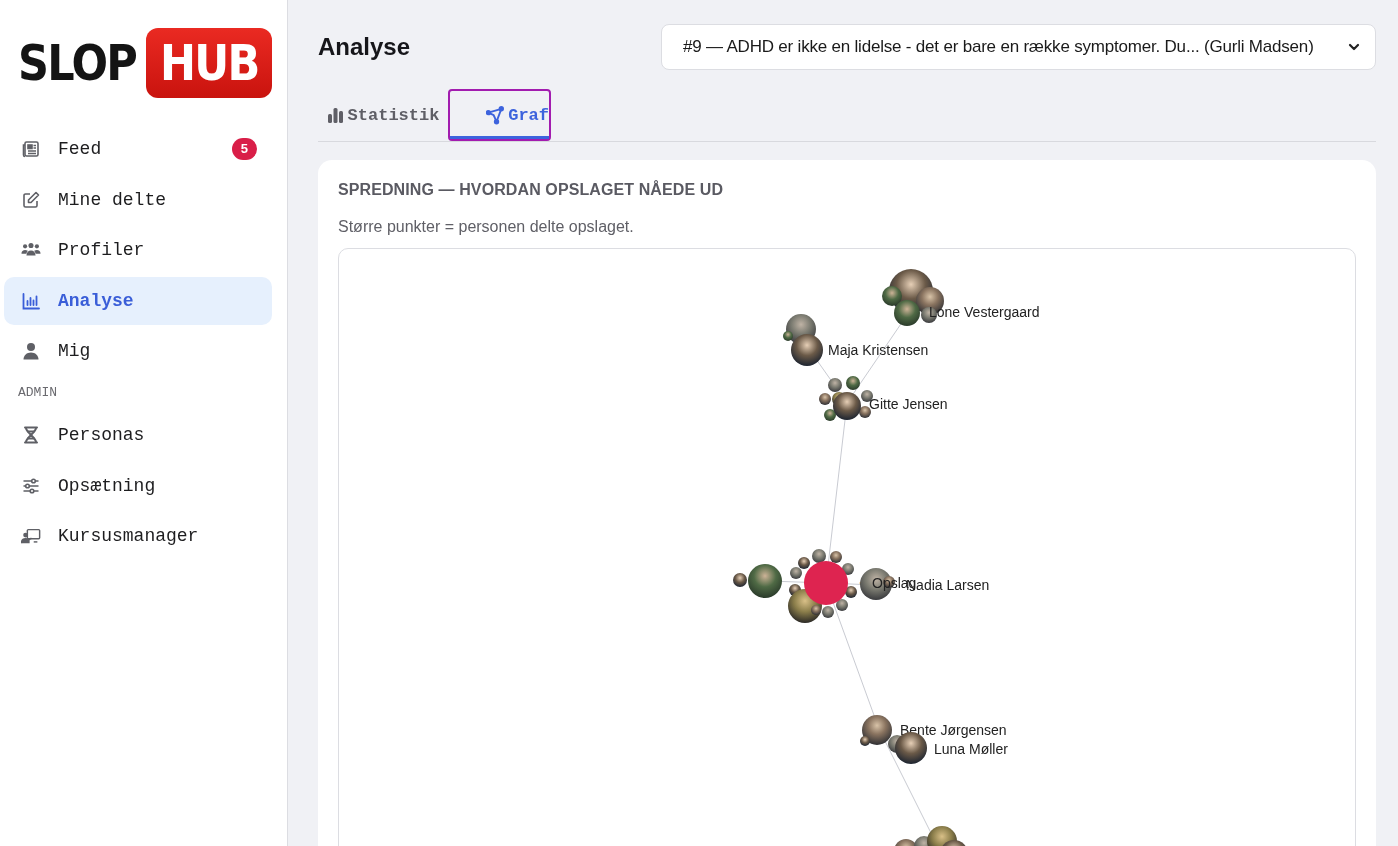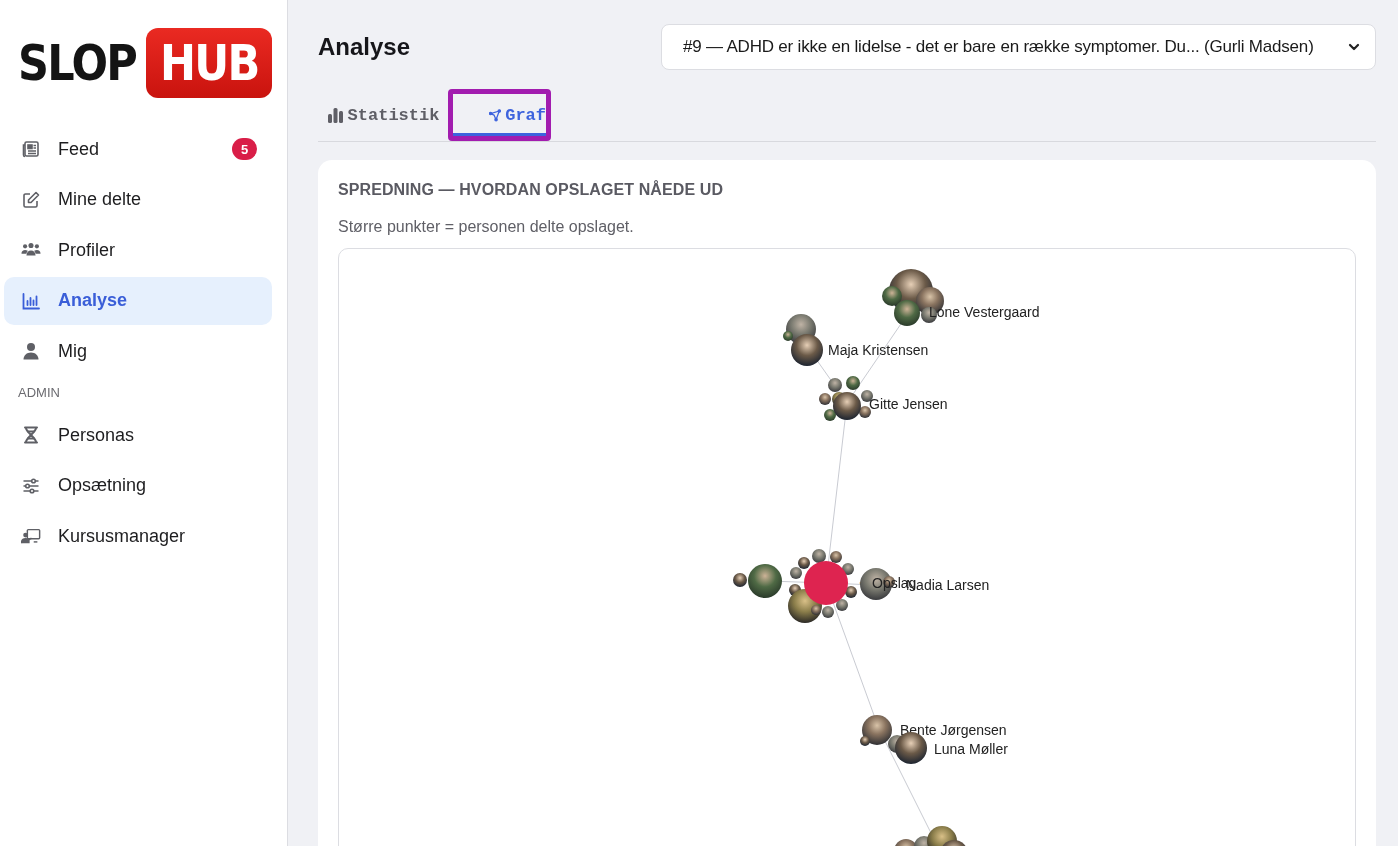--- a/index.html
+++ b/index.html
@@ -32,21 +32,21 @@
       position: absolute; left: 128px; top: 0; width: 126px; height: 70px;
       background: linear-gradient(#ea2a22, #c9130e);
       border-radius: 12px;
       display: flex; align-items: center; justify-content: center;
     }
     .logo-hub span {
       font-family: "DejaVu Sans", sans-serif;
       font-weight: bold; font-size: 50px; letter-spacing: -2px; color: #fff;
       transform: scaleX(0.86); display: inline-block; line-height: 1;
     }
-    .nav { position: absolute; left: 4px; top: 125px; width: 268px; }
+    .nav { position: absolute; left: 4px; top: 125px; width: 268px; font-family: Liberation Mono, monospace; }
     .nav-item {
       height: 48px; margin-bottom: 2.5px; display: flex; align-items: center;
       padding-left: 16px; border-radius: 10px; position: relative;
       font-size: 18px; color: #1d1d1f; cursor: pointer;
     }
     .nav-item.active { background: #e6f0fd; color: #3a5ed8; font-weight: bold; }
     .nav-icon { width: 22px; height: 22px; margin-right: 16px; display: flex; align-items: center; justify-content: center; }
     .nav-icon svg { width: 20px; height: 20px; }
     .badge {
       position: absolute; right: 15px; top: 13px;
@@ -75,21 +75,21 @@
       position: absolute; left: 318px; top: 88px; width: 1058px; height: 54px;
       border-bottom: 1px solid #d8d9de;
     }
     .tab {
       position: absolute; top: 0; height: 54px; display: flex; align-items: center; justify-content: center;
       font-size: 17px; font-weight: bold; color: #5f5f66; cursor: pointer; font-family: Liberation Mono, monospace;
     }
     .tab-stat { left: 0; width: 130px; }
     .tab-graf {
       left: 130px; width: 103px; top: 1px; height: 52px;
-      border: 5px solid #a21caf; border-radius: 4px; color: #3d63dd; padding-left: 36px;
+      border: 2px solid #a21caf; border-radius: 4px; color: #3d63dd; padding-left: 36px;
     }
     .tab-graf::after {
       content: ""; position: absolute; left: 0; right: 0; bottom: 0; height: 3px; background: #3d63dd;
     }
     .tab svg { margin-right: 4px; }
     .card {
       position: absolute; left: 318px; top: 160px; width: 1058px; height: 700px;
       background: #fff; border-radius: 14px;
     }
     .card-title {

